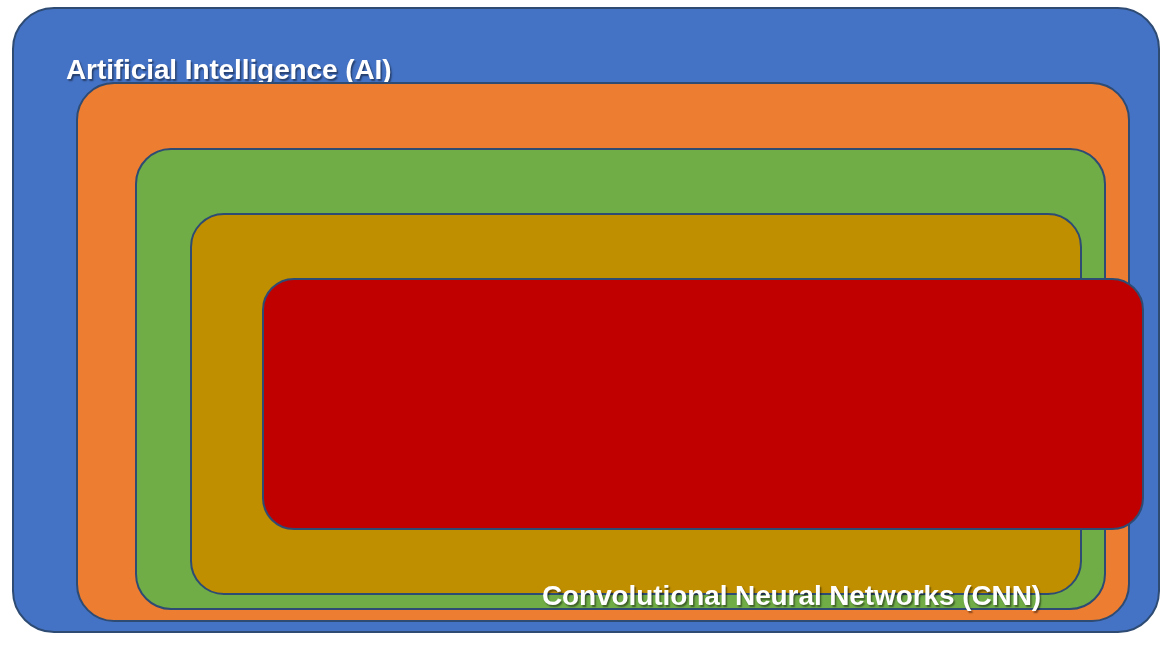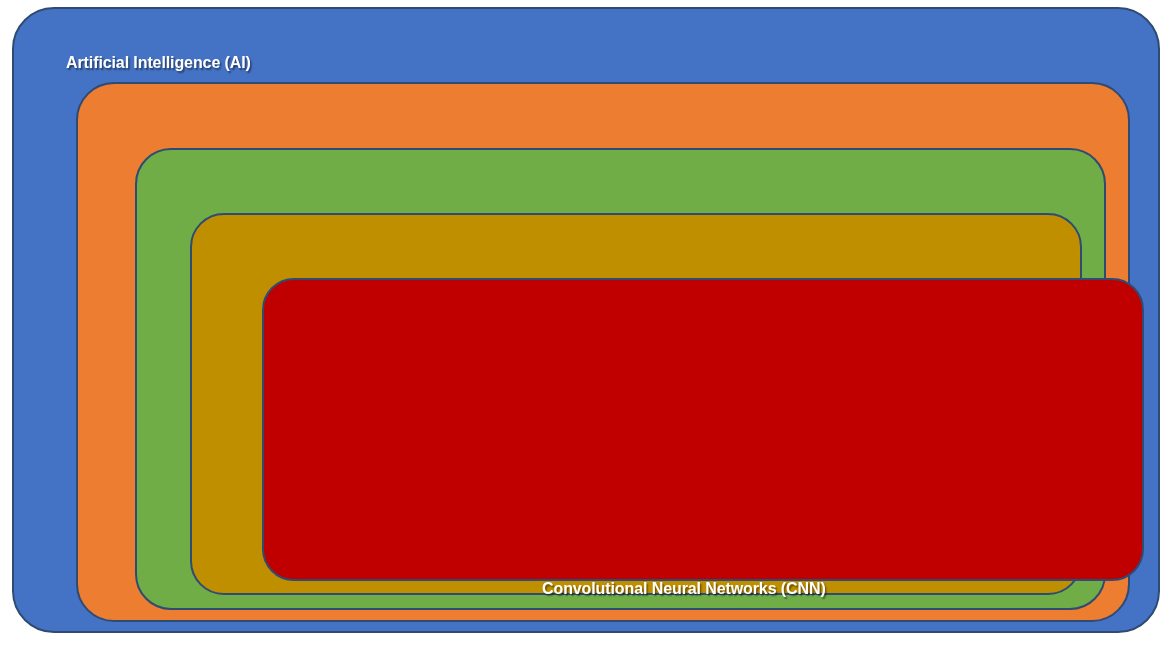--- a/index.html
+++ b/index.html
@@ -48,31 +48,31 @@
     border-radius: 36px;
   }
   .layer-dl {
     left: 190px;  top: 213px;
     width: 892px; height: 382px;
     background: #BF8F00;
     border-radius: 34px;
   }
   .layer-cnn {
     left: 262px;  top: 278px;
-    width: 882px; height: 303px;
+    width: 882px; height: 252px;
     background: #C00000;
     border-radius: 32px;
   }
 
   
   .layer-title {
     position: absolute;
     color: #ffffff;
     font-weight: bold;
-    font-size: 16px;
+    font-size: 28px;
     letter-spacing: -0.1px;
     white-space: nowrap;
     text-shadow: 1.5px 1.5px 1.6px rgba(0,0,0,0.45);
   }
 
   .title-ai  { left: 52px;  top: 45px;  }
   .title-ml  { left: 112px; top: 115px; }
   .title-nn  { left: 165px; top: 178px; }
   .title-dl  { left: 220px; top: 241px; }
   .title-cnn { left: 278px; top: 300px; }

